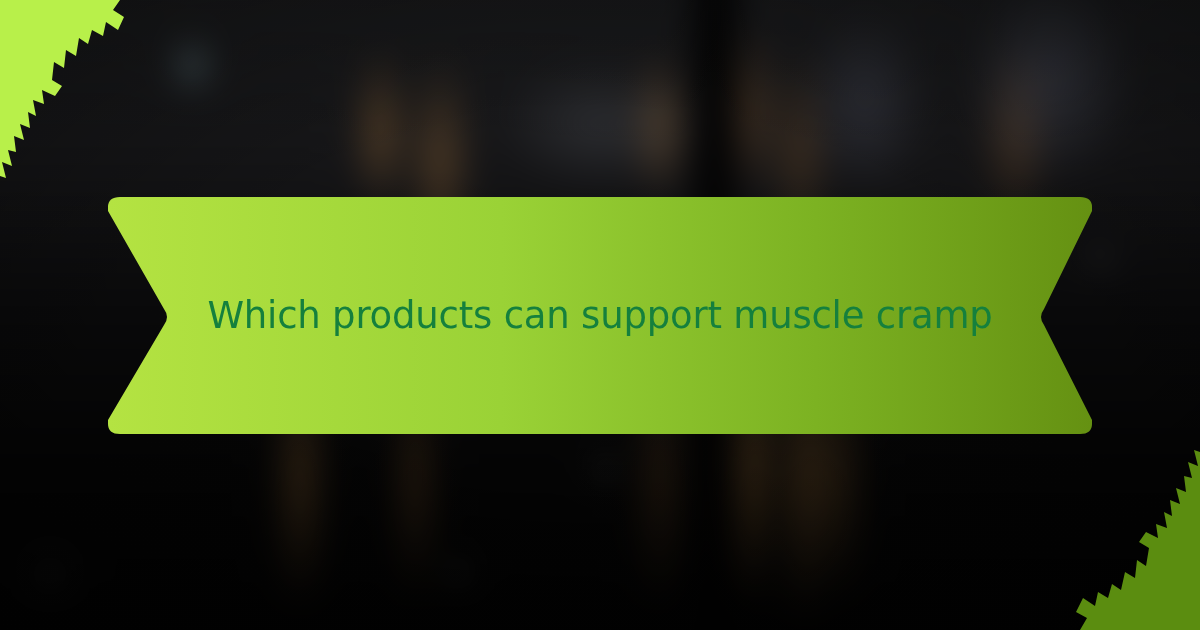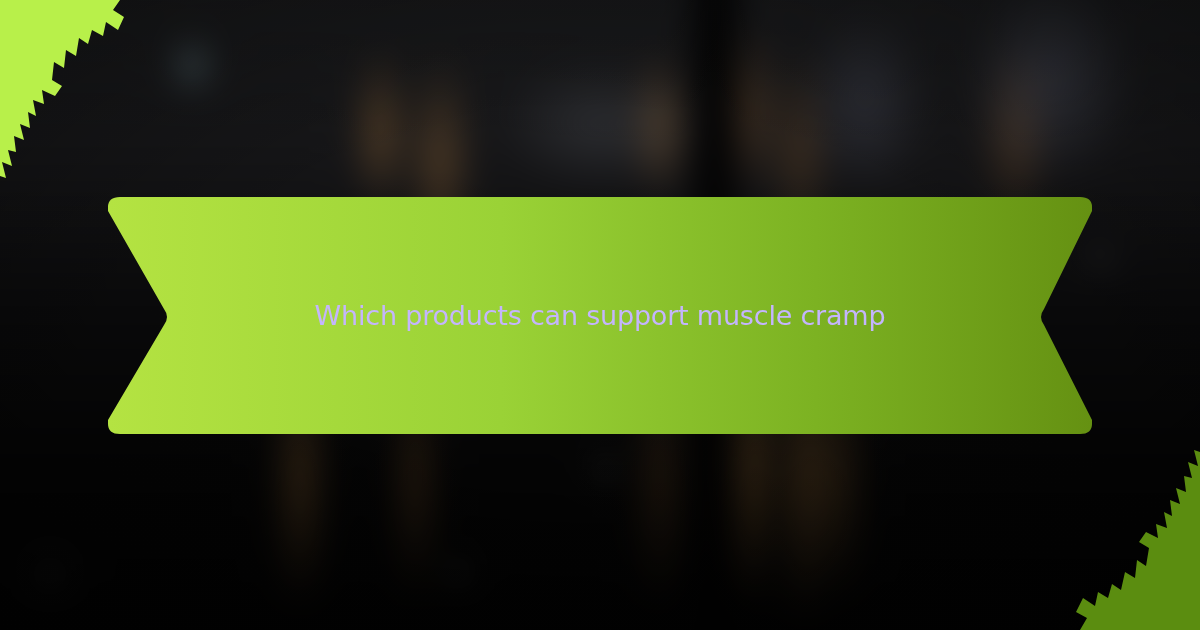--- a/index.html
+++ b/index.html
@@ -91,24 +91,24 @@
     height: 237px;
     display: flex;
     flex-direction: column;
     align-items: center;
     justify-content: center;
     text-align: center;
     pointer-events: none;
   }
   .ribbon-text .line {
     font-family: "DejaVu Sans", sans-serif;
-    font-size: 27px;
+    font-size: 37px;
     font-weight: 400;
     line-height: 54px;
-    color: #c4b5fd;
+    color: #15803d;
     letter-spacing: -0.2px;
     white-space: nowrap;
   }
 </style>
 </head>
 <body>
 
 <div id="stage">
 
   <div class="photo-bg"></div>

